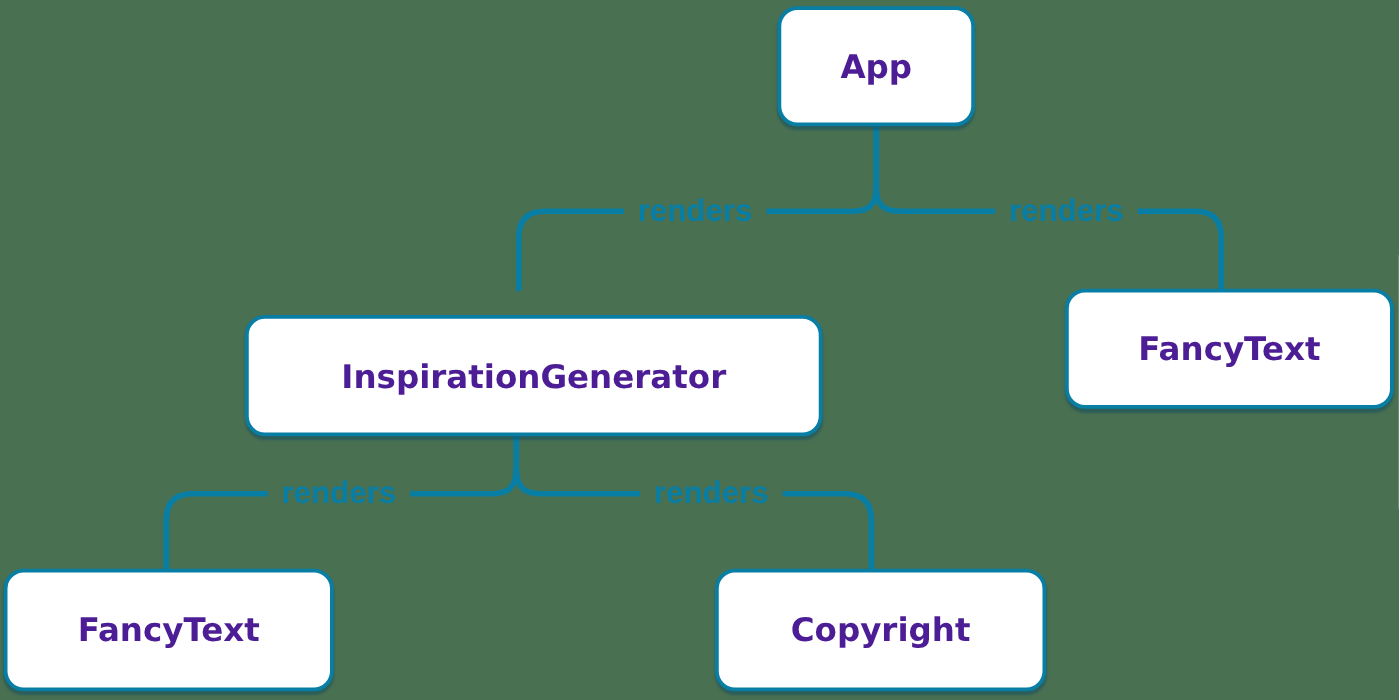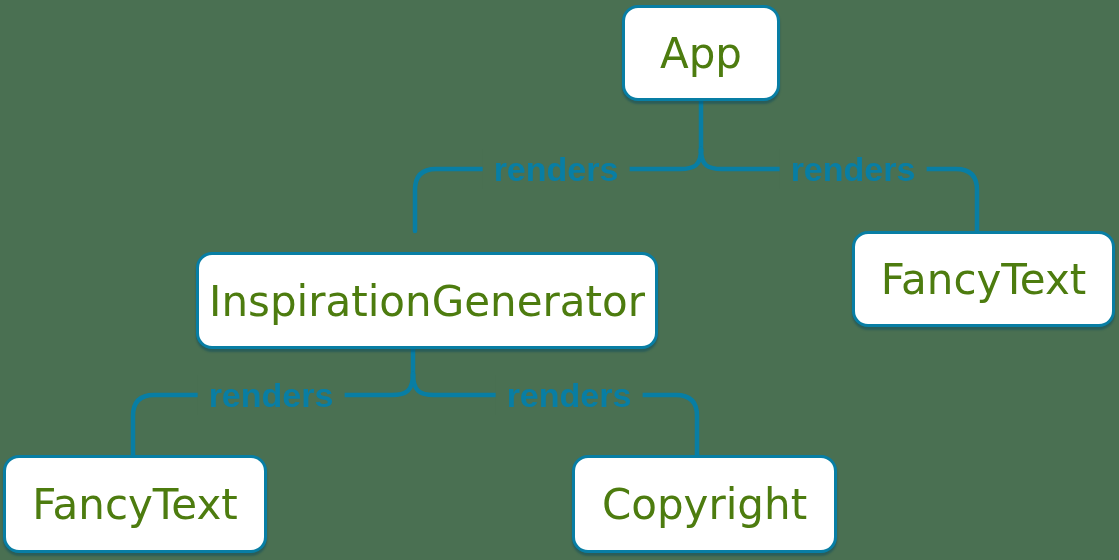--- a/index.html
+++ b/index.html
@@ -29,34 +29,34 @@
     border: 3.5px solid #087EA4;
     border-radius: 16px;
     box-shadow: 0 3px 2px rgba(6, 70, 95, 0.45);
     display: flex;
     align-items: center;
     justify-content: center;
     box-sizing: border-box;
   }
   .node-label {
     font-family: "DejaVu Sans", "Liberation Sans", sans-serif;
-    font-size: 42px;
-    font-weight: 400;
-    color: #4d7c0f;
+    font-size: 26px;
+    font-weight: 700;
+    color: #4c1d95;
     white-space: nowrap;
     line-height: 1;
     padding-top: 2px;
   }
   .edge-label {
     position: absolute;
     transform: translate(-50%, -50%);
     background: #4A7052;
     color: #087EA4;
     font-family: "Liberation Sans", sans-serif;
-    font-size: 34px;
+    font-size: 25px;
     font-weight: bold;
     line-height: 1;
     padding: 3px 11px;
     white-space: nowrap;
     text-align: right;
   }
   
   .node-app            { left: 622px; top: 5px;   width: 158px; height: 96px; }
   .node-inspiration    { left: 196px; top: 229px; width: 462px; height: 97px; margin-top: 23px; }
   .node-fancy-right    { left: 852px; top: 231px; width: 263px; height: 96px; }

